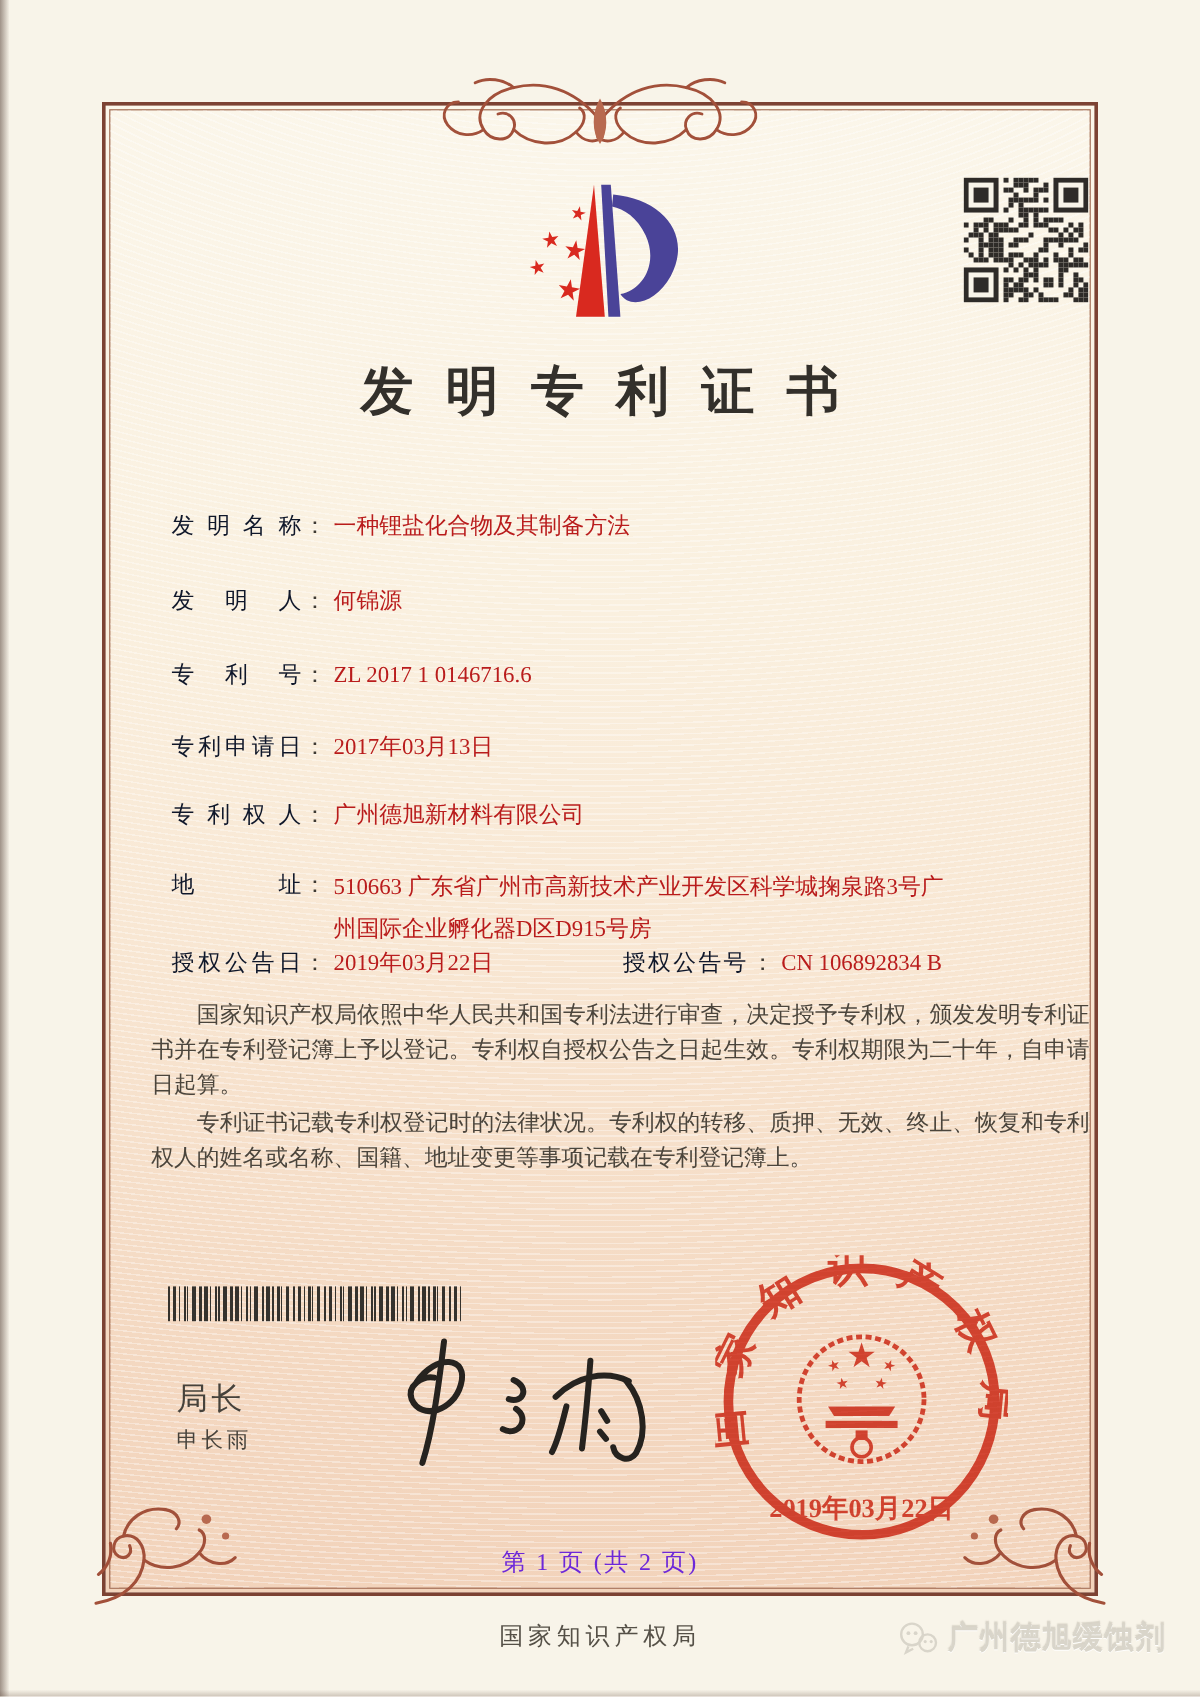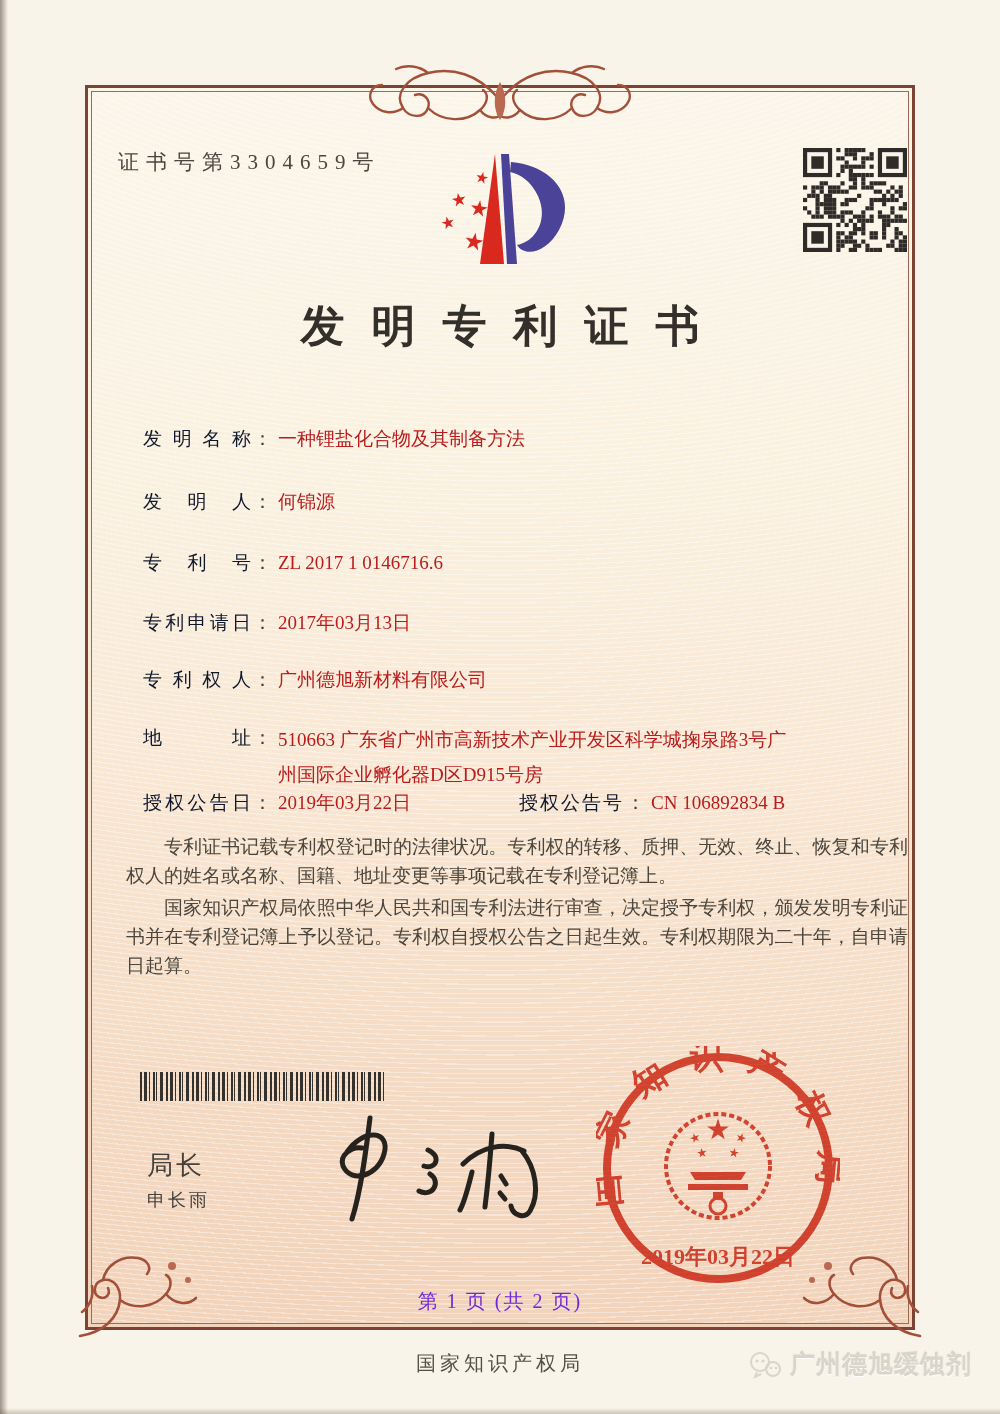--- a/index.html
+++ b/index.html
@@ -120,21 +120,20 @@
       <path d="M31 34 C34 20 48 9 66 12 C76 14 80 22 75 28"></path>
       <path d="M94 48 C102 58 116 60 124 52"></path>
       <path d="M10 66 C18 60 22 50 20 40"></path>
       <circle cx="100" cy="20" r="4" fill="#b8694f" stroke="none"></circle>
       <circle cx="116" cy="34" r="3" fill="#b8694f" stroke="none"></circle>
     </g>
   </svg>
 
   <div class="content">
 
-    <div class="cert-number">证书号第3304659号</div>
 
     <div class="logo">
       <svg viewBox="0 0 150 135" width="150" height="135">
         <g fill="#d9291f">
           <use href="#star" transform="translate(49,32) scale(0.62) rotate(12)"></use>
           <use href="#star" transform="translate(26,54) scale(0.72) rotate(-10)"></use>
           <use href="#star" transform="translate(46,63) scale(0.88) rotate(8)"></use>
           <use href="#star" transform="translate(15,77) scale(0.66) rotate(-14)"></use>
           <use href="#star" transform="translate(41,96) scale(0.95) rotate(10)"></use>
           <path d="M62 8 L71 118 L47 118 Z"></path>
@@ -409,22 +408,22 @@
         <span class="f-colon">：</span>
         <span class="f-value">2019年03月22日</span>
     </div>
     <div class="field-row r7">
       <span class="f-label">授权公告号</span>
         <span class="f-colon">：</span>
         <span class="f-value">CN 106892834 B</span>
     </div>
 
     <div class="paras">
+      <p>国家知识产权局依照中华人民共和国专利法进行审查，决定授予专利权，颁发发明专利证书并在专利登记簿上予以登记。专利权自授权公告之日起生效。专利权期限为二十年，自申请日起算。</p>
       <p>专利证书记载专利权登记时的法律状况。专利权的转移、质押、无效、终止、恢复和专利权人的姓名或名称、国籍、地址变更等事项记载在专利登记簿上。</p>
-      <p>国家知识产权局依照中华人民共和国专利法进行审查，决定授予专利权，颁发发明专利证书并在专利登记簿上予以登记。专利权自授权公告之日起生效。专利权期限为二十年，自申请日起算。</p>
     </div>
 
     <div class="barcode"></div>
 
     <div class="director-label">局长</div>
     <div class="director-name">申长雨</div>
 
     <svg class="signature" viewBox="0 0 260 122">
       <g stroke="#26231f" stroke-width="5" fill="none" stroke-linecap="round" stroke-linejoin="round">
         <path d="M52 46 C68 22 96 24 89 48 C83 70 56 78 48 60 C44 49 57 40 67 42"></path>

